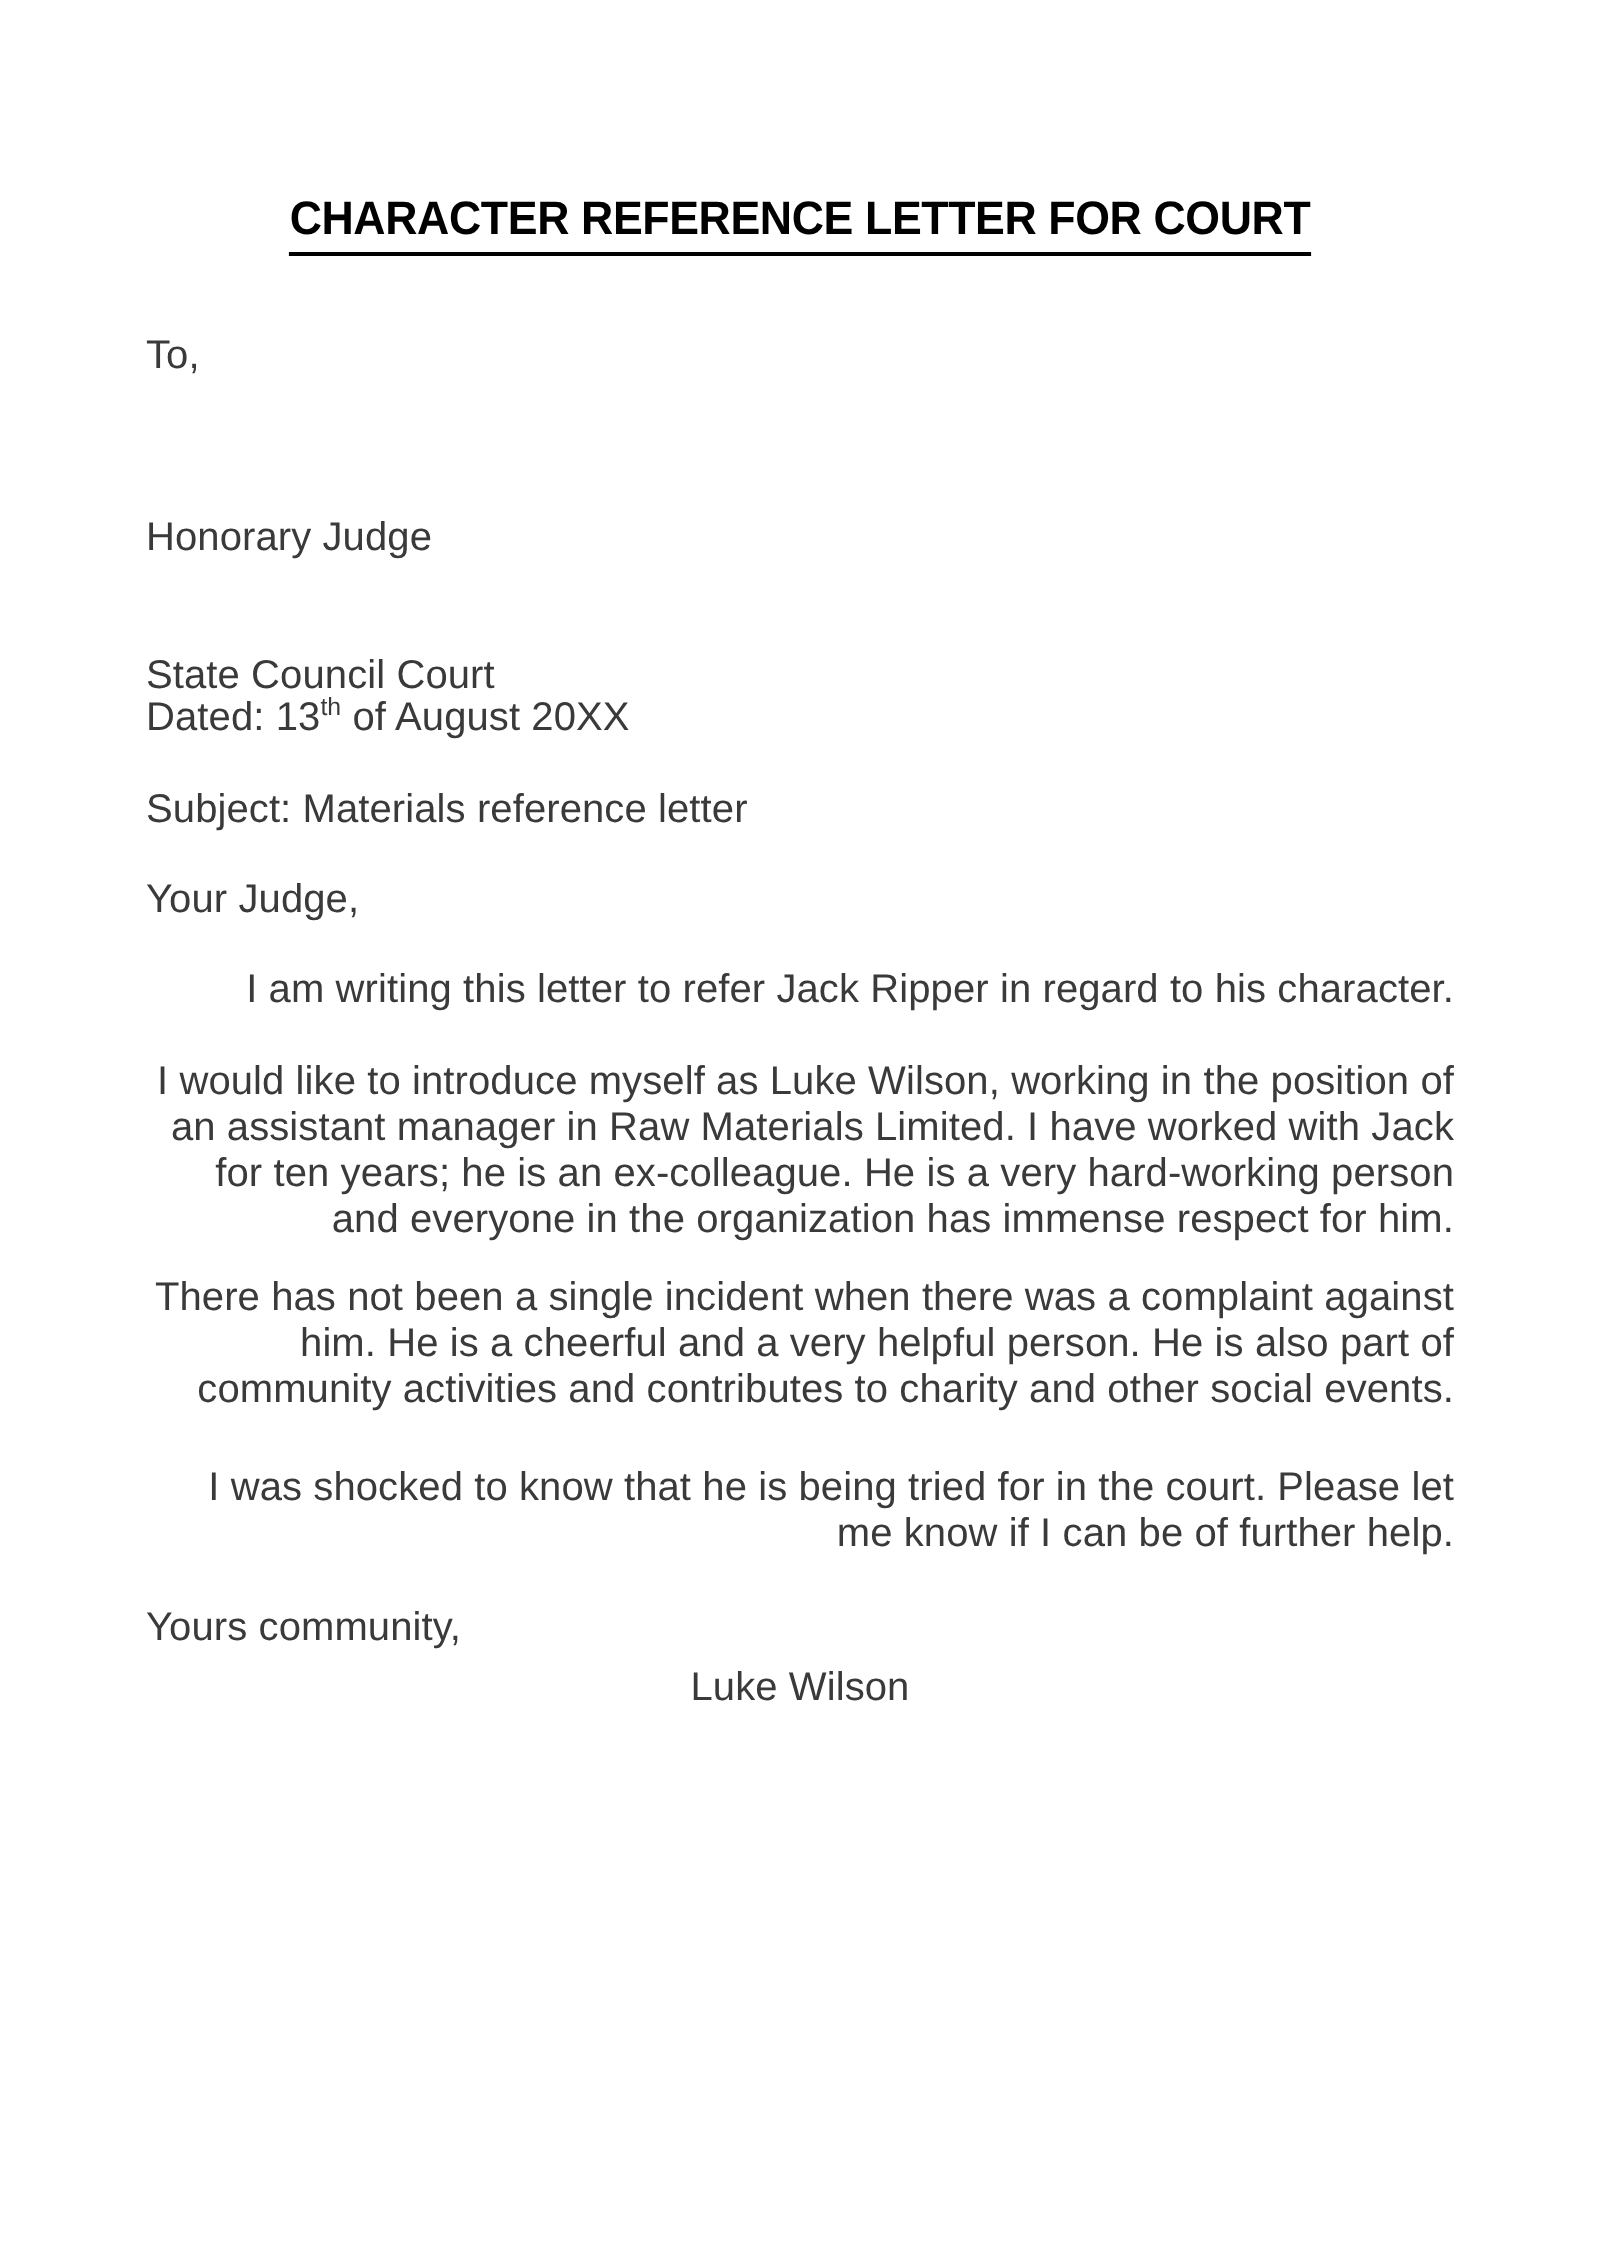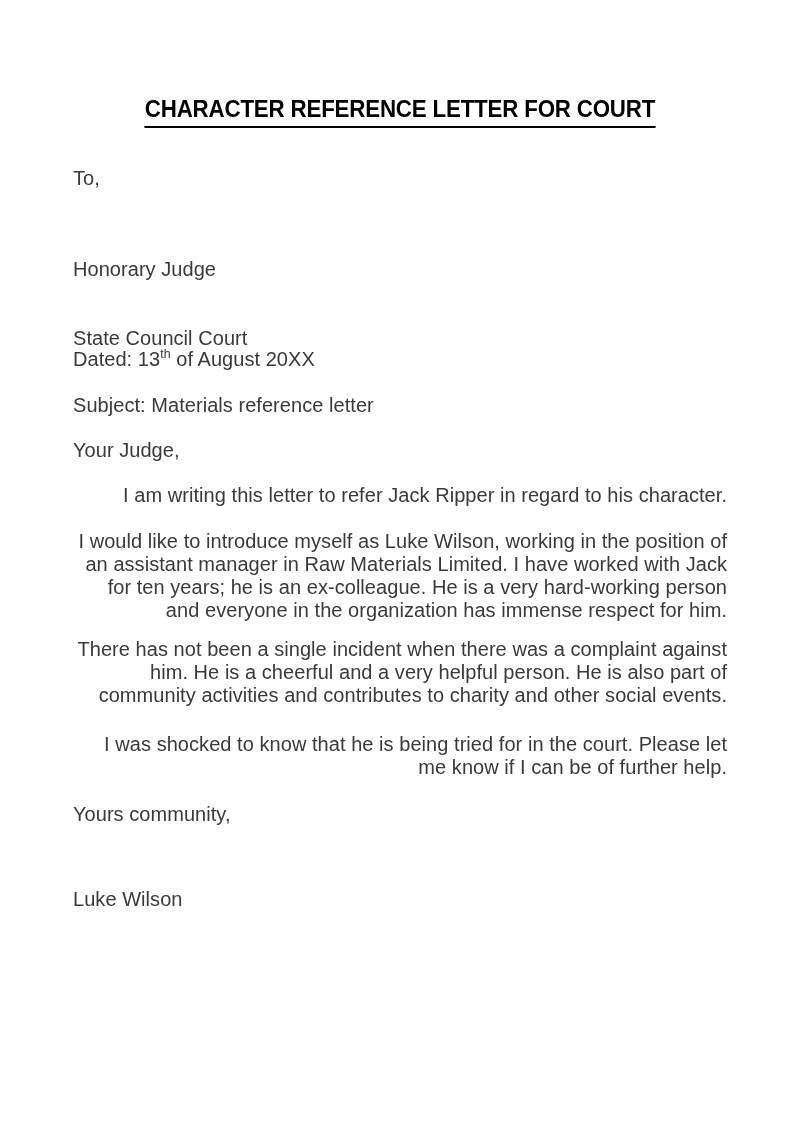--- a/index.html
+++ b/index.html
@@ -72,21 +72,21 @@
   #b-to          { top: 167px; }
   #b-address     { top: 212px; }
   #b-dated       { top: 348px; }
   #b-subject     { top: 394px; }
   #b-salutation  { top: 439px; }
   #b-p1          { top: 484px; }
   #b-p2          { top: 530px; }
   #b-p3          { top: 606px; margin-top: 32px; }
   #b-p4          { top: 733px; }
   #b-closing     { top: 803px; }
-  #b-signature   { top: 888px; }
+  #b-signature   { top: 833px; text-align: center; }
 </style>
 </head>
 <body>
 
 <div class="page">
   <div class="doc-body">
 
     <h1 class="doc-title"><span class="title-text">CHARACTER REFERENCE LETTER FOR COURT</span></h1>
 
     <div class="block" id="b-to">To,</div>

